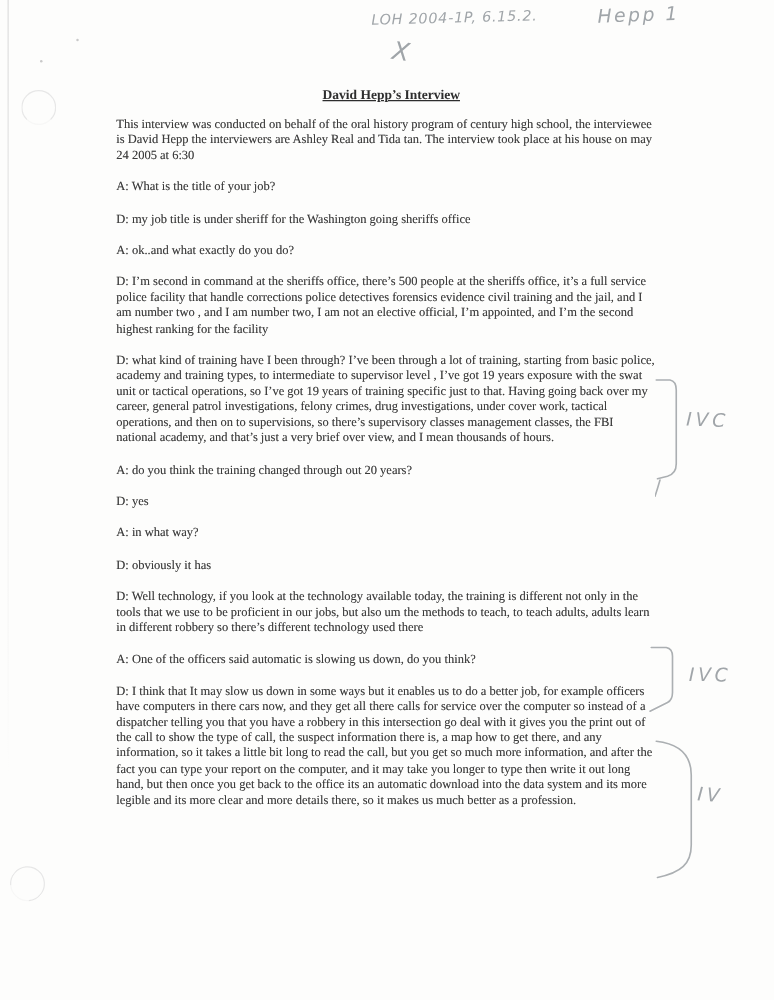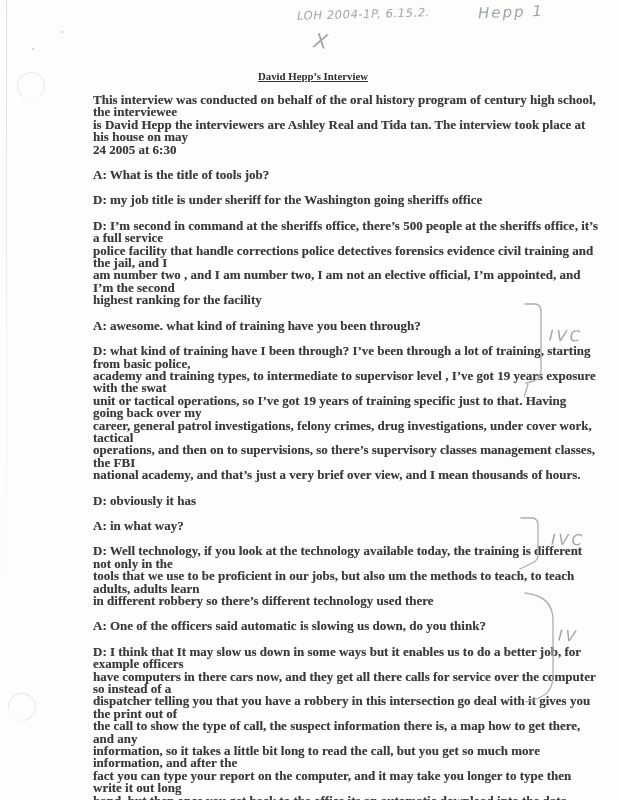--- a/index.html
+++ b/index.html
@@ -52,25 +52,24 @@
     color:#3b3b3b;
   }
   .title{
     width:440px;text-align:center;
     font-size:10.8px;font-weight:bold;
     text-decoration:underline;
     color:#2e2e2e;
     margin:0 0 12px 0;
   }
   .para{
-    font-size:13px;line-height:12.4px;
+    font-size:10px;line-height:12.4px;
     margin:0 0 13px 0;
     white-space:pre-line;
     text-shadow:0 0 0.4px rgba(59,59,59,0.45);
-    font-weight:bold;
   }
 </style>
 </head>
 <body>
 
 <div class="page">
 
   <div class="edge-line"></div>
   <div class="punch punch-top"></div>
   <div class="punch punch-bottom"></div>
@@ -79,35 +78,37 @@
 
   <div class="hw accession">LOH 2004-1P, 6.15.2.</div>
   <div class="hw page-label">Hepp 1</div>
   <div class="hw x-mark">X</div>
 
   <div class="content">
     <div class="title">David Hepp’s Interview</div>
     <p class="para">This interview was conducted on behalf of the oral history program of century high school, the interviewee
 is David Hepp the interviewers are Ashley Real and Tida tan. The interview took place at his house on may
 24 2005 at 6:30</p>
-    <p class="para">A: What is the title of tools job?</p>
+    <p class="para">A: What is the title of your job?</p>
     <p class="para">D: my job title is under sheriff for the Washington going sheriffs office</p>
+    <p class="para">A: ok..and what exactly do you do?</p>
     <p class="para">D: I’m second in command at the sheriffs office, there’s 500 people at the sheriffs office, it’s a full service
 police facility that handle corrections police detectives forensics evidence civil training and the jail, and I
 am number two , and I am number two, I am not an elective official, I’m appointed, and I’m the second
 highest ranking for the facility</p>
-    <p class="para">A: awesome. what kind of training have you been through?</p>
     <p class="para">D: what kind of training have I been through? I’ve been through a lot of training, starting from basic police,
 academy and training types, to intermediate to supervisor level , I’ve got 19 years exposure with the swat
 unit or tactical operations, so I’ve got 19 years of training specific just to that. Having going back over my
 career, general patrol investigations, felony crimes, drug investigations, under cover work, tactical
 operations, and then on to supervisions, so there’s supervisory classes management classes, the FBI
 national academy, and that’s just a very brief over view, and I mean thousands of hours.</p>
+    <p class="para">A: do you think the training changed through out 20 years?</p>
+    <p class="para">D: yes</p>
+    <p class="para">A: in what way?</p>
     <p class="para">D: obviously it has</p>
-    <p class="para">A: in what way?</p>
     <p class="para">D: Well technology, if you look at the technology available today, the training is different not only in the
 tools that we use to be proficient in our jobs, but also um the methods to teach, to teach adults, adults learn
 in different robbery so there’s different technology used there</p>
     <p class="para">A: One of the officers said automatic is slowing us down, do you think?</p>
     <p class="para">D: I think that It may slow us down in some ways but it enables us to do a better job, for example officers
 have computers in there cars now, and they get all there calls for service over the computer so instead of a
 dispatcher telling you that you have a robbery in this intersection go deal with it gives you the print out of
 the call to show the type of call, the suspect information there is, a map how to get there, and any
 information, so it takes a little bit long to read the call, but you get so much more information, and after the
 fact you can type your report on the computer, and it may take you longer to type then write it out long

